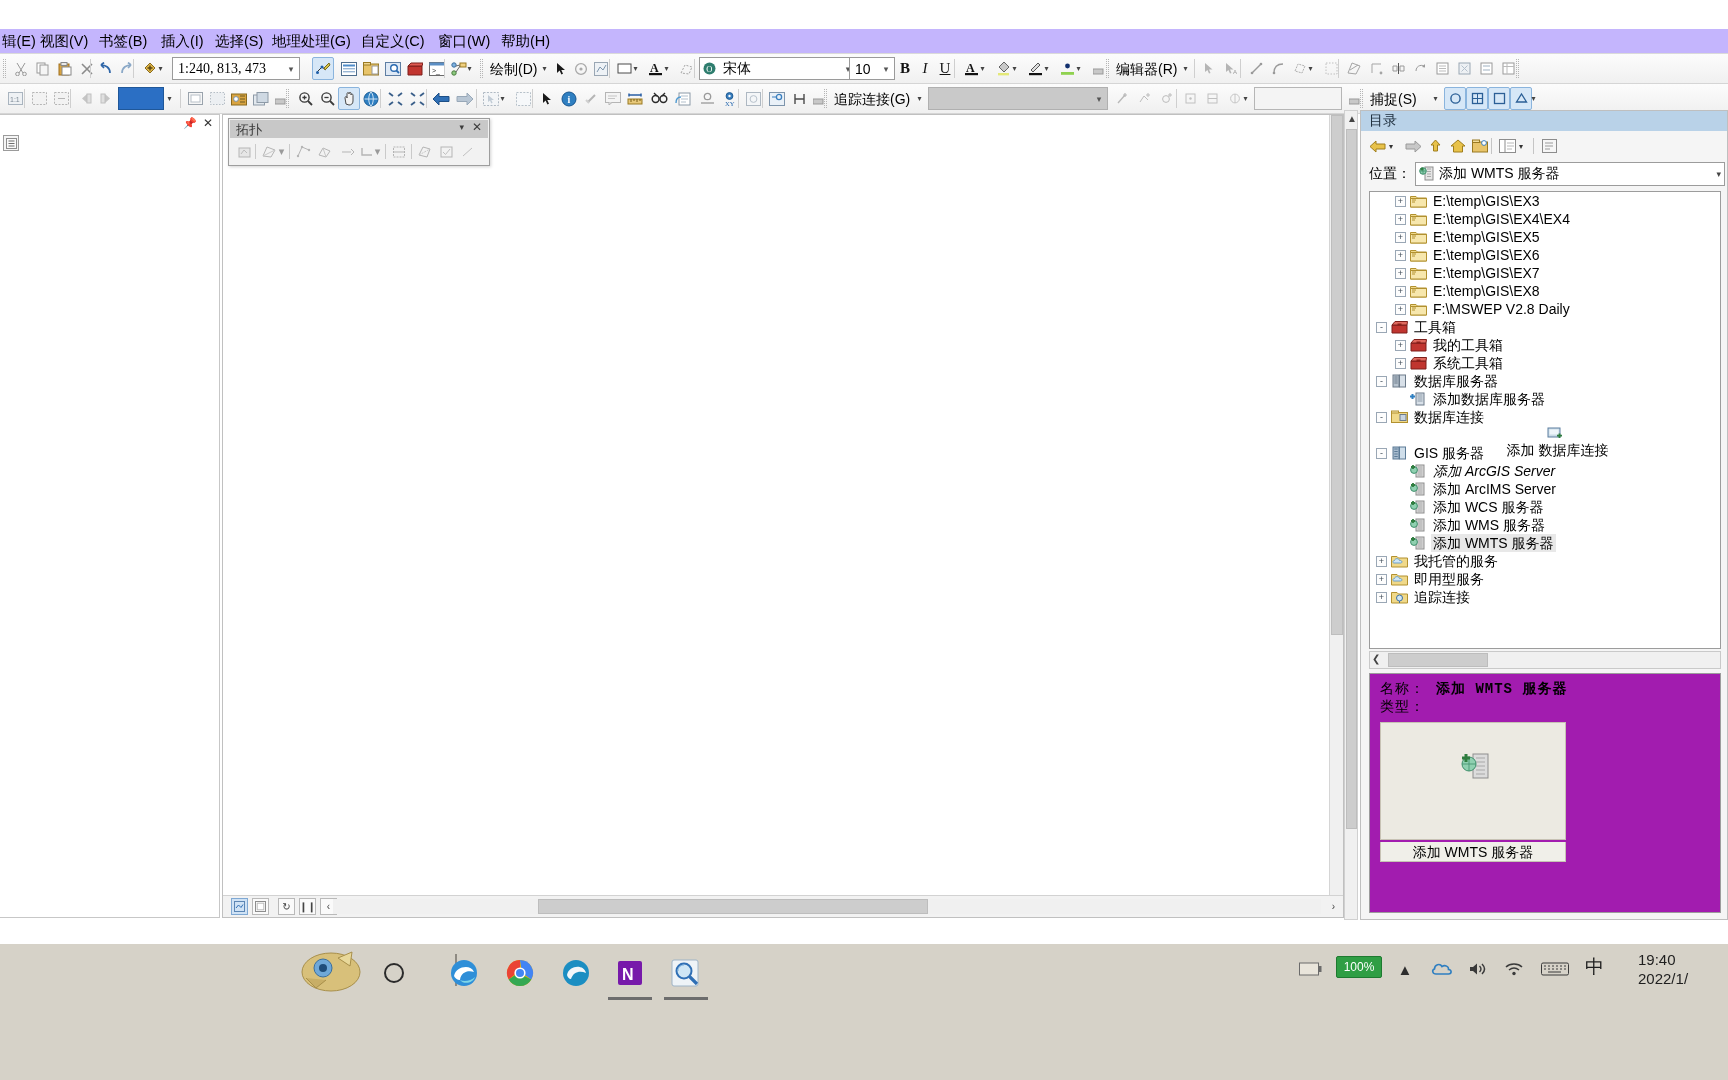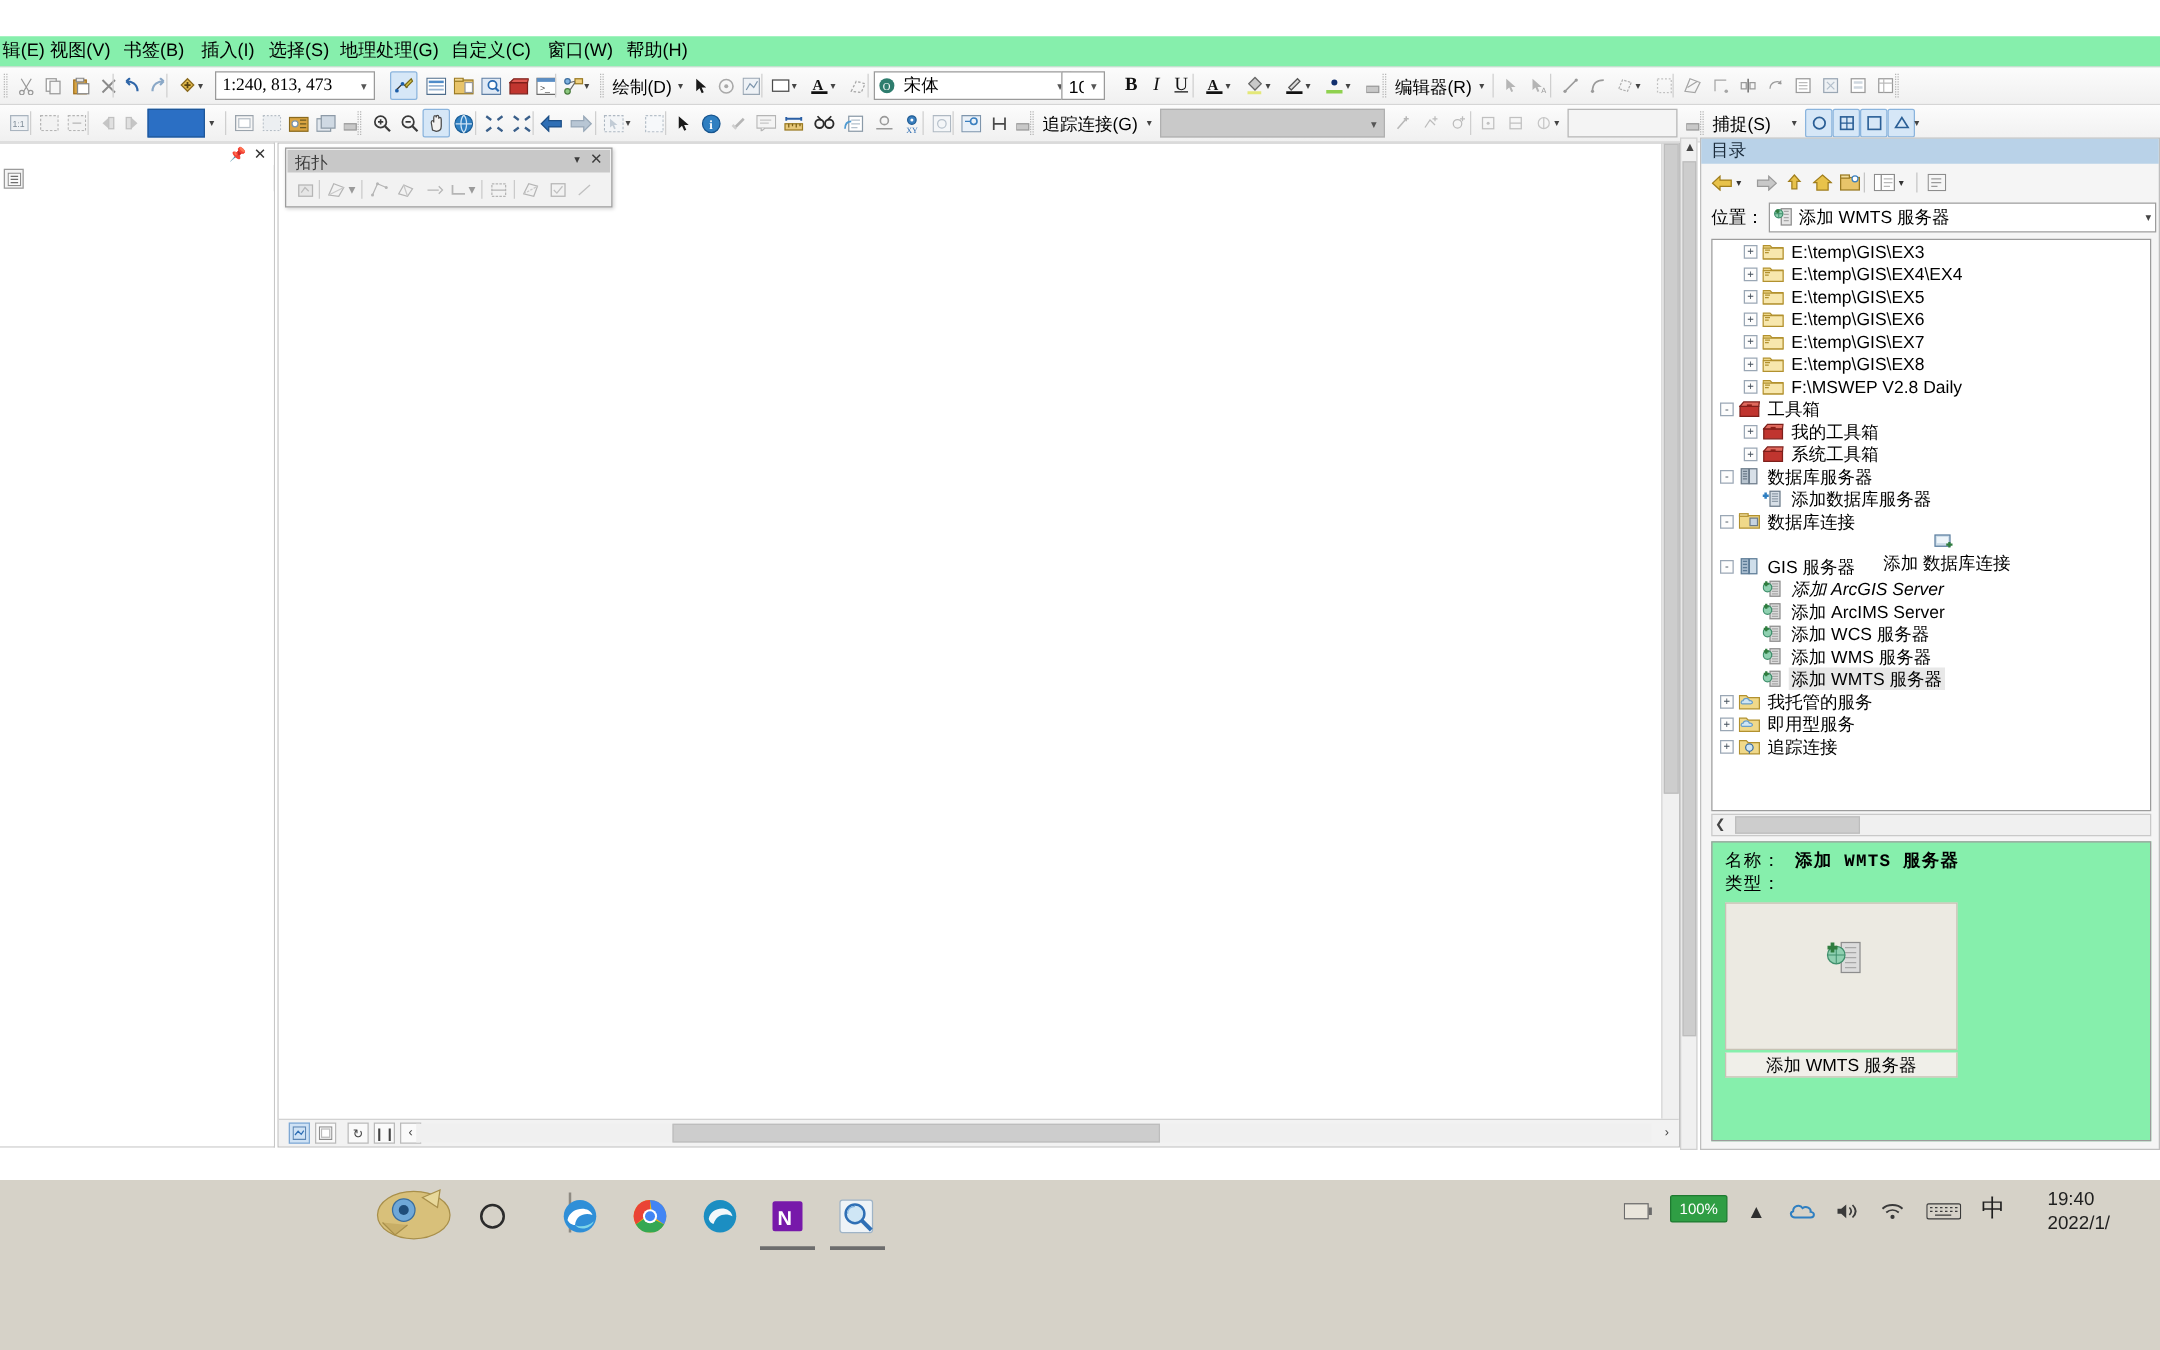--- a/index.html
+++ b/index.html
@@ -32,21 +32,21 @@
   .titlebar .wbtn {
     position: absolute; top: 3px; width: 26px; height: 22px;
     font-size: 14px; color: #333; text-align: center; line-height: 22px;
   }
   .win-min { left: 1655px; }
   .win-max { left: 1689px; }
 
   
   .menubar {
     position: absolute; top: 29px; left: 0; width: 1728px; height: 25px;
-    background: #86efac; border-bottom: 1px solid #dadada;
+    background: #c4b5fd; border-bottom: 1px solid #dadada;
   }
   .menubar .mi {
     position: absolute; top: 3px; height: 19px; line-height: 19px;
     font-size: 14.5px; color: #000; padding: 0 4px; white-space: nowrap;
   }
 
   
   .tbrow {
     position: absolute; left: 0; width: 1728px;
     background: linear-gradient(#fcfcfc,#f0f0f0);
@@ -249,21 +249,21 @@
     background: #f0f0f0; border: 1px solid #c9c9c9;
   }
   .cat-tree-hscroll .la { position:absolute; left:2px; top:1px; font-size:10px; color:#444; }
   .cat-tree-hscroll .hthumb {
     position: absolute; left: 18px; top: 1px; width: 100px; height: 14px;
     background: #cdcdcd; border: 1px solid #bdbdbd;
   }
 
   .cat-details {
     position: absolute; left: 8px; top: 562px; width: 352px; height: 240px;
-    background: #86efac; border: 1px solid #9c9c9c;
+    background: #a21caf; border: 1px solid #9c9c9c;
   }
   .cat-details .dl {
     position: absolute; font-size: 14px; color: #000;
     font-family: "Liberation Mono", monospace; letter-spacing: 1px;
   }
   .cat-details .dname { left: 10px; top: 6px; }
   .cat-details .dnameval { left: 66px; top: 6px; font-weight: bold; }
   .cat-details .dtype { left: 10px; top: 24px; }
   .cat-details .thumbbox {
     position: absolute; left: 10px; top: 48px; width: 186px; height: 118px;
@@ -507,21 +507,21 @@
     <div class="tcombo" style="left:699px; width:158px">
       <span style="width:18px;display:flex;align-items:center;justify-content:center">
         <svg width="13" height="13" viewBox="0 0 13 13">
             <circle cx="6.5" cy="6.5" r="6" fill="#2e7d6e"></circle>
             <text x="3.2" y="10" font-size="8.5" fill="#fff" font-family="serif">O</text>
           </svg>
       </span>
       <span class="cv" style="font-family:'Liberation Sans',sans-serif">宋体</span>
       <span class="carrow">▾</span>
     </div>
-    <div class="tcombo" style="left:849px; width:35px">
+    <div class="tcombo" style="left:849px; width:46px">
       <span class="cv" style="font-family:'Liberation Sans',sans-serif">10</span>
       <span class="carrow">▾</span>
     </div>
     <div class="tbtn" style="left:894px; font-weight:bold; font-family:'Liberation Serif',serif; color:#111; font-size:15px">B</div>
     <div class="tbtn" style="left:914px; font-style:italic; font-family:'Liberation Serif',serif; color:#111; font-size:15px">I</div>
     <div class="tbtn" style="left:934px; text-decoration:underline; font-family:'Liberation Serif',serif; color:#111; font-size:15px">U</div>
     <div class="tsep" style="left:954px"></div>
     <div class="tbtn" style="left:960px">
       <svg width="15" height="15" viewBox="0 0 15 15">
           <text x="2" y="11" font-size="12" font-weight="bold" fill="#111" font-family="serif">A</text>

